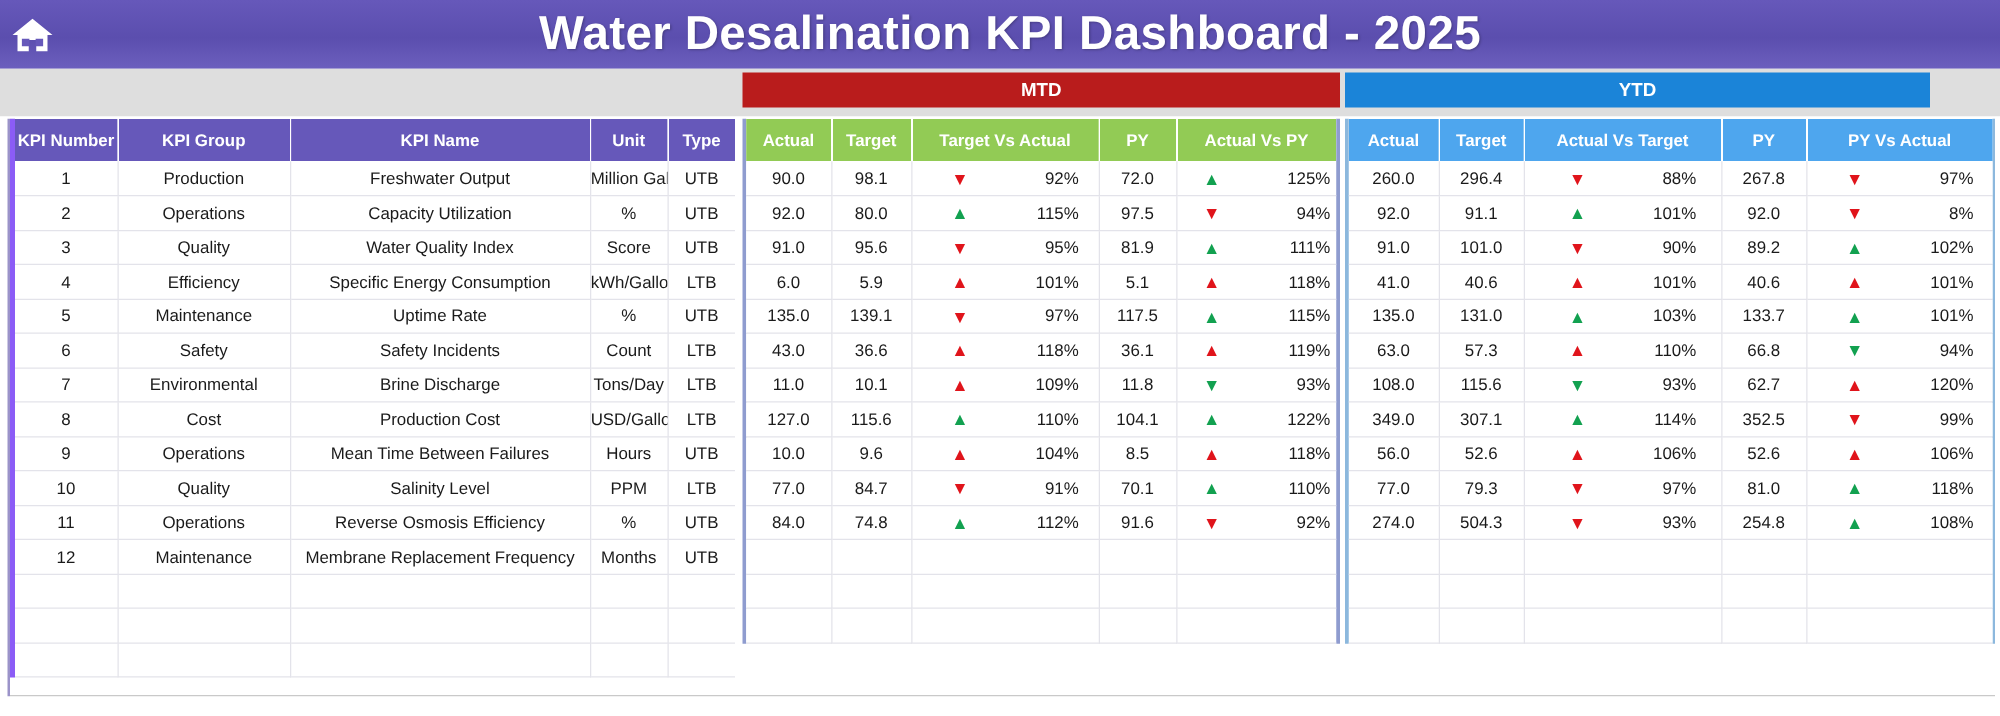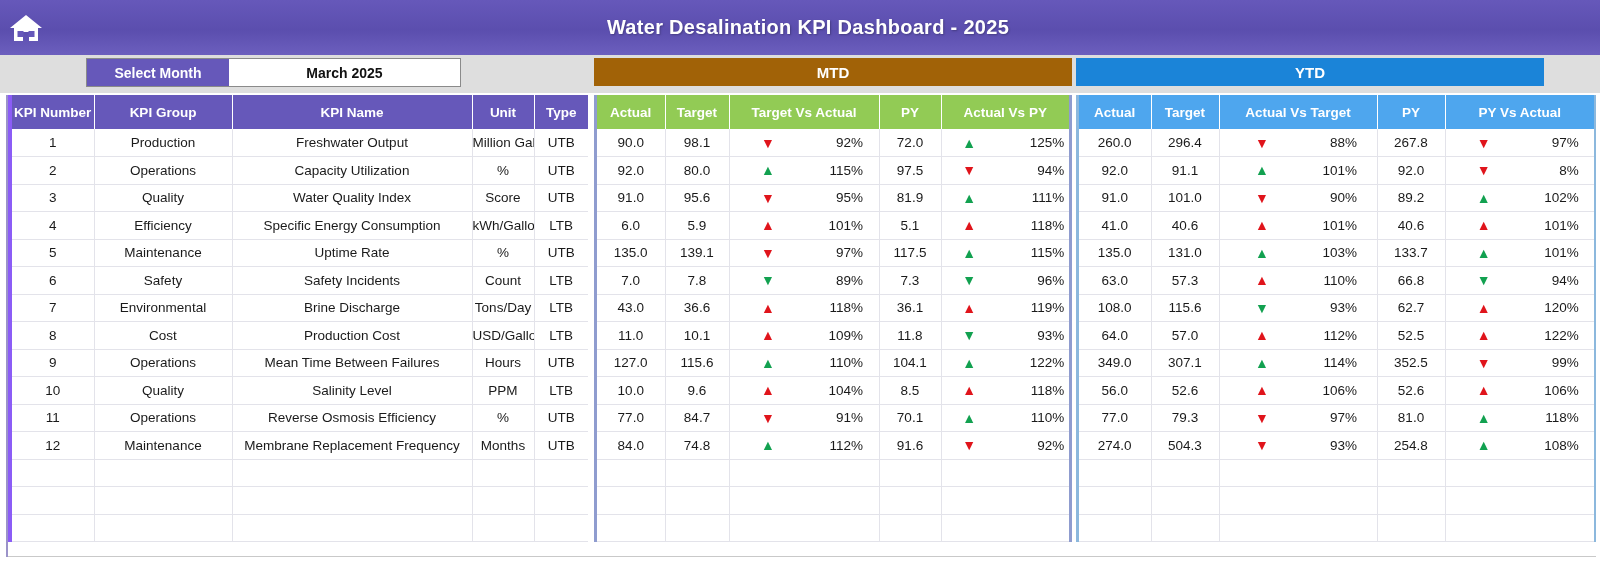--- a/index.html
+++ b/index.html
@@ -17,21 +17,21 @@
     background:linear-gradient(180deg,#6658ba 0%,#5b4eae 55%,#6c5fbe 100%);
     display:flex; align-items:center;
   }
   .home-btn{
     width:52px; height:55px; display:flex; align-items:center; justify-content:center;
     flex:0 0 52px;
   }
   .home-btn svg{ width:34px; height:30px; display:block; }
   .title-text{
     flex:1; text-align:center; color:#ffffff;
-    font-size:20px; font-weight:bold; letter-spacing:.3px;
+    font-size:38px; font-weight:bold; letter-spacing:.3px;
     text-shadow:1px 1px 2px rgba(0,0,0,.25);
     padding-right:36px;
   }
 
   
   .controlstrip{
     position:absolute; left:0; top:55px; width:1600px; height:38px;
     background:#dedede;
   }
   .month-wrap{
@@ -46,21 +46,21 @@
   .month-value{
     flex:1; background:#ffffff; color:#111;
     font-size:14px; font-weight:bold;
     display:flex; align-items:center; justify-content:center;
   }
   .section-band{
     position:absolute; top:3px; height:28px;
     color:#fff; font-size:15px; font-weight:bold;
     display:flex; align-items:center; justify-content:center;
   }
-  .band-mtd{ left:594px; width:478px; background:#a16207; }
+  .band-mtd{ left:594px; width:478px; background:#b91c1c; }
   .band-ytd{ left:1076px; width:468px; background:#1b84d8; }
 
   
   .panel{ position:absolute; top:95px; }
   .panel table{ border-collapse:collapse; table-layout:fixed; }
   .panel th{
     color:#ffffff; font-size:13.5px; font-weight:bold;
     height:34px; text-align:center; padding:0 2px;
     border-right:1px solid rgba(255,255,255,.55);
     white-space:nowrap; overflow:hidden;
@@ -119,24 +119,20 @@
           <path d="M17 2 L33 15 L29 15 L29 28 L20 28 L20 19 L14 19 L14 28 L5 28 L5 15 L1 15 Z" fill="#ffffff"></path>
           <rect x="8.5" y="18" width="6" height="6" fill="#6658ba"></rect>
           <rect x="19.5" y="18" width="6" height="6" fill="#6658ba"></rect>
         </svg>
       </span>
     </div>
     <div class="title-text">Water Desalination KPI Dashboard - 2025</div>
   </div>
 
   <div class="controlstrip">
-    <div class="month-wrap">
-      <div class="month-label">Select Month</div>
-      <div class="month-value">March 2025</div>
-    </div>
     <div class="section-band band-mtd">MTD</div>
     <div class="section-band band-ytd">YTD</div>
   </div>
 
   <div class="left-rail"></div>
 
   <div class="panel panel-left">
     <table>
       <colgroup>
         <col style="width:82px">
@@ -362,37 +358,20 @@
             </td>
             <td>117.5</td>
             <td>
               <div class="cmp">
                 <span class="arr up g"></span>
                 <span class="pct">115%</span>
               </div>
             </td>
           </tr>
           <tr>
-            <td>7.0</td>
-            <td>7.8</td>
-            <td>
-              <div class="cmp">
-                <span class="arr dn g"></span>
-                <span class="pct">89%</span>
-              </div>
-            </td>
-            <td>7.3</td>
-            <td>
-              <div class="cmp">
-                <span class="arr dn g"></span>
-                <span class="pct">96%</span>
-              </div>
-            </td>
-          </tr>
-          <tr>
             <td>43.0</td>
             <td>36.6</td>
             <td>
               <div class="cmp">
                 <span class="arr up r"></span>
                 <span class="pct">118%</span>
               </div>
             </td>
             <td>36.1</td>
             <td>
@@ -644,37 +623,20 @@
             </td>
             <td>62.7</td>
             <td>
               <div class="cmp">
                 <span class="arr up r"></span>
                 <span class="pct">120%</span>
               </div>
             </td>
           </tr>
           <tr>
-            <td>64.0</td>
-            <td>57.0</td>
-            <td>
-              <div class="cmp">
-                <span class="arr up r"></span>
-                <span class="pct">112%</span>
-              </div>
-            </td>
-            <td>52.5</td>
-            <td>
-              <div class="cmp">
-                <span class="arr up r"></span>
-                <span class="pct">122%</span>
-              </div>
-            </td>
-          </tr>
-          <tr>
             <td>349.0</td>
             <td>307.1</td>
             <td>
               <div class="cmp">
                 <span class="arr up g"></span>
                 <span class="pct">114%</span>
               </div>
             </td>
             <td>352.5</td>
             <td>

